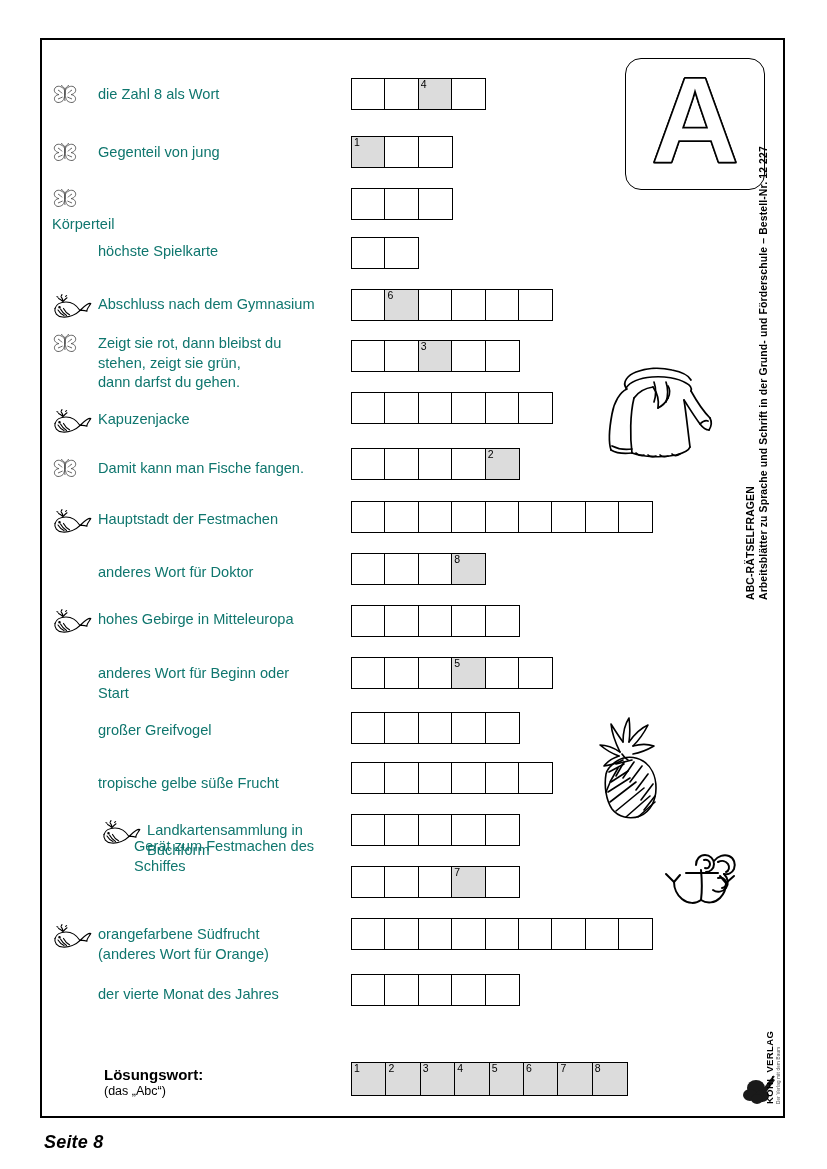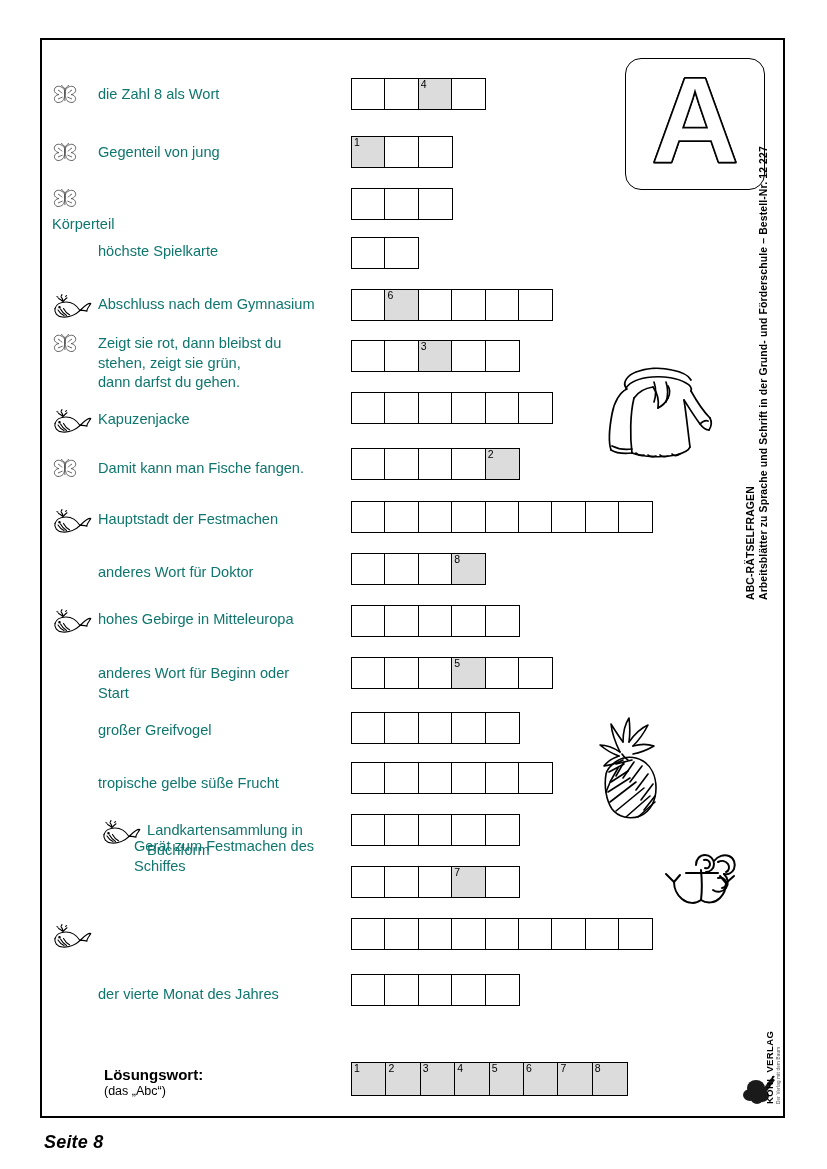--- a/index.html
+++ b/index.html
@@ -517,20 +517,22 @@
             <path d="M3 14.5 C2 18.5 5 22.5 10.5 23 C17 23.6 24 20.5 28 16.5"></path>
             <path d="M3 14.5 C4 10.5 8.5 8 14 8 C19.5 8 24.5 11 28 16.5"></path>
             <path d="M28 16.5 C30 14.5 32.5 12 35 10.5 C36.5 9.6 38 9.2 38.8 9.6 C38 11 36.5 13 35.5 14.8 C35 15.8 34.8 16.6 35 17.2 C33 16.4 30.2 16.2 28 16.5Z"></path>
             <path d="M6 16 C7.5 18.5 9.5 20.5 12 21.6 M8.5 15 C10 17.8 12 20 14.5 21.4 M11.5 14.4 C13 17.2 15 19.4 17.5 20.8"></path>
             <path d="M7.5 12.5 C7.9 12.5 8.2 12.8 8.2 13.2 C8.2 13.6 7.9 13.9 7.5 13.9 C7.1 13.9 6.8 13.6 6.8 13.2 C6.8 12.8 7.1 12.5 7.5 12.5Z" fill="#000"></path>
             <path d="M11 7.6 C11 5.6 10 3.8 9 2.6 M11 7.6 C12.4 6 13.8 4.6 15 3.8 M11 7.6 C9.6 6.2 8 5 6.6 4.4"></path>
             <path d="M9.4 1.6 L10 0.6 M13.6 2.4 L14.6 1.6 M6 3.2 L5 2.6"></path>
           </g>
         </svg>
       </div>
+      <div class="clue-text">orangefarbene Südfrucht
+(anderes Wort für Orange)</div>
     </div>
     <div class="grid" style="left: 351px; top: 918px;">
       <div class="cell"></div>
       <div class="cell"></div>
       <div class="cell"></div>
       <div class="cell"></div>
       <div class="cell"></div>
       <div class="cell"></div>
       <div class="cell"></div>
       <div class="cell"></div>

